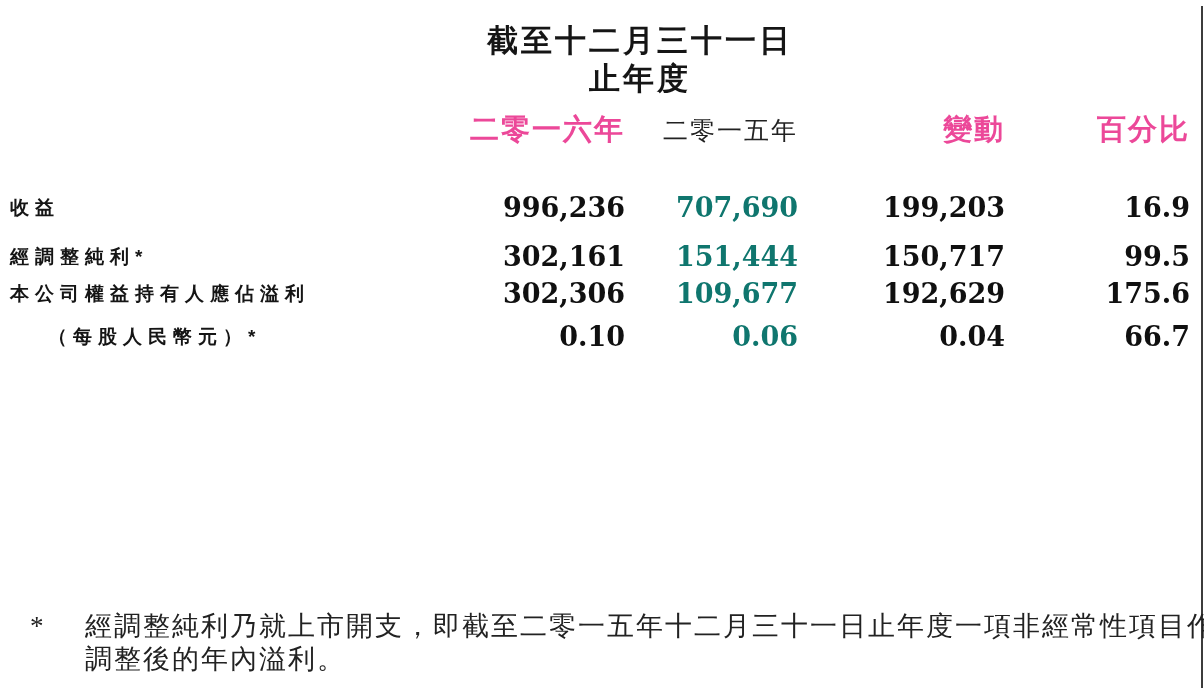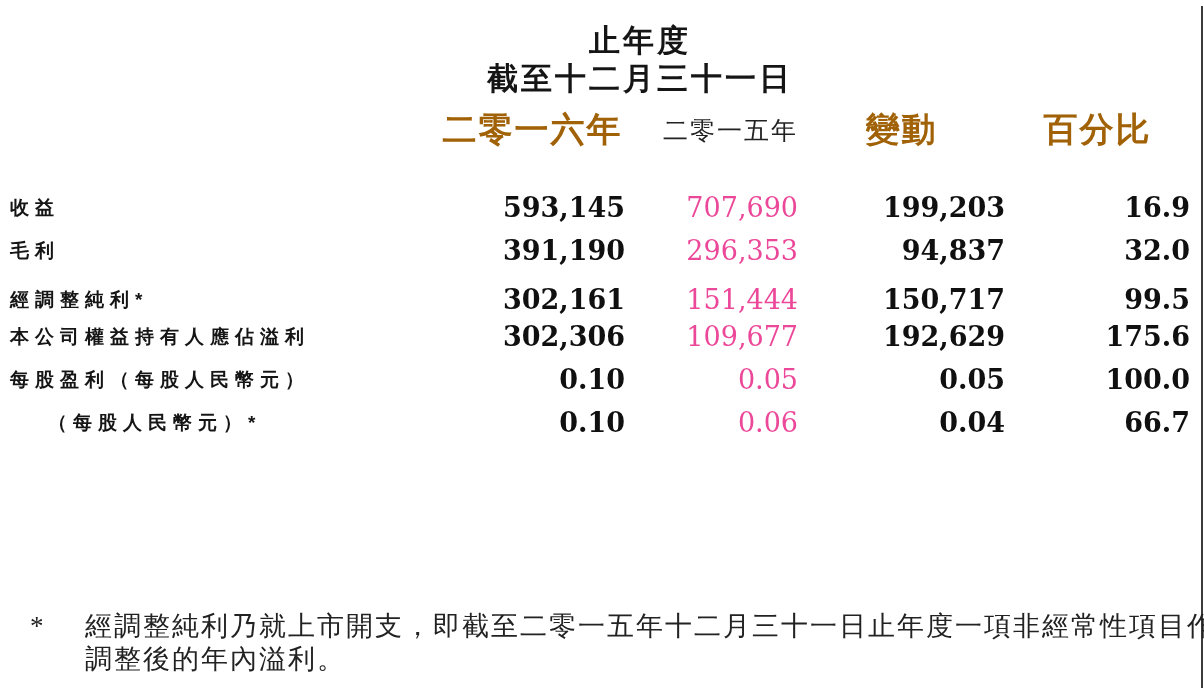--- a/index.html
+++ b/index.html
@@ -53,24 +53,23 @@
   tr.hdr-years td, tr.hdr-units td { height: 52px; vertical-align: middle; }
   tr.spacer td { height: 30px; }
   tr.data td { height: 43px; }
   tr.gap td { padding-top: 12px; }
 
   .t-right { text-align: right; }
 
   .yr-bold {
     font-family: "Liberation Sans", sans-serif;
     font-weight: bold;
-    font-size: 34px;
+    font-size: 29px;
     letter-spacing: 2px;
-    color: #a16207;
-    text-align: center;
+    color: #ec4899;
   }
   .yr-reg {
     font-family: "Liberation Serif", serif;
     font-weight: normal;
     font-size: 25px;
     letter-spacing: 2px;
     color: #222222;
   }
   .unit-bold {
     font-family: "Liberation Sans", sans-serif;
@@ -97,21 +96,21 @@
     white-space: nowrap;
   }
   .lbl.indent { padding-left: 38px; }
 
   .num {
     font-family: "DejaVu Serif", serif;
     font-size: 27px;
     white-space: nowrap;
   }
   .num.bold { font-weight: bold; color: #101010; }
-  .num.reg  { font-weight: normal; color: #ec4899; }
+  .num.reg  { font-weight: bold; color: #0f766e; }
 
   
   .footnote {
     position: absolute;
     left: 0; top: 610px;
     width: 1204px;
     font-family: "Liberation Serif", serif;
     font-size: 27px;
     letter-spacing: 2px;
     line-height: 33px;
@@ -128,22 +127,22 @@
     white-space: nowrap;
     overflow: hidden;
   }
 </style>
 </head>
 <body>
 
 <div class="edge-line"></div>
 
 <div class="period-header">
+  <div>截至十二月三十一日</div>
   <div>止年度</div>
-  <div>截至十二月三十一日</div>
 </div>
 
 <table class="fin">
   <colgroup>
     <col class="c-label">
       <col class="c-2016">
       <col class="c-2015">
       <col class="c-chg">
       <col class="c-pct">
   </colgroup>
@@ -155,52 +154,38 @@
       <td class="t-right yr-bold">變動</td>
       <td class="t-right yr-bold">百分比</td>
     </tr>
     <tr class="spacer">
         <td colspan="5"></td>
       </tr>
   </tbody>
   <tbody>
       <tr class="data">
         <td class="lbl">收益</td>
-        <td class="t-right num bold">593,145</td>
+        <td class="t-right num bold">996,236</td>
         <td class="t-right num reg">707,690</td>
         <td class="t-right num bold">199,203</td>
         <td class="t-right num bold">16.9</td>
-      </tr>
-      <tr class="data">
-        <td class="lbl">毛利</td>
-        <td class="t-right num bold">391,190</td>
-        <td class="t-right num reg">296,353</td>
-        <td class="t-right num bold">94,837</td>
-        <td class="t-right num bold">32.0</td>
       </tr>
       <tr class="data gap">
         <td class="lbl">經調整純利*</td>
         <td class="t-right num bold">302,161</td>
         <td class="t-right num reg">151,444</td>
         <td class="t-right num bold">150,717</td>
         <td class="t-right num bold">99.5</td>
       </tr>
       <tr class="data">
         <td class="lbl">本公司權益持有人應佔溢利</td>
         <td class="t-right num bold">302,306</td>
         <td class="t-right num reg">109,677</td>
         <td class="t-right num bold">192,629</td>
         <td class="t-right num bold">175.6</td>
-      </tr>
-      <tr class="data">
-        <td class="lbl">每股盈利（每股人民幣元）</td>
-        <td class="t-right num bold">0.10</td>
-        <td class="t-right num reg">0.05</td>
-        <td class="t-right num bold">0.05</td>
-        <td class="t-right num bold">100.0</td>
       </tr>
       <tr class="data">
         <td class="lbl indent">（每股人民幣元）*</td>
         <td class="t-right num bold">0.10</td>
         <td class="t-right num reg">0.06</td>
         <td class="t-right num bold">0.04</td>
         <td class="t-right num bold">66.7</td>
       </tr>
     </tbody>
 </table>

